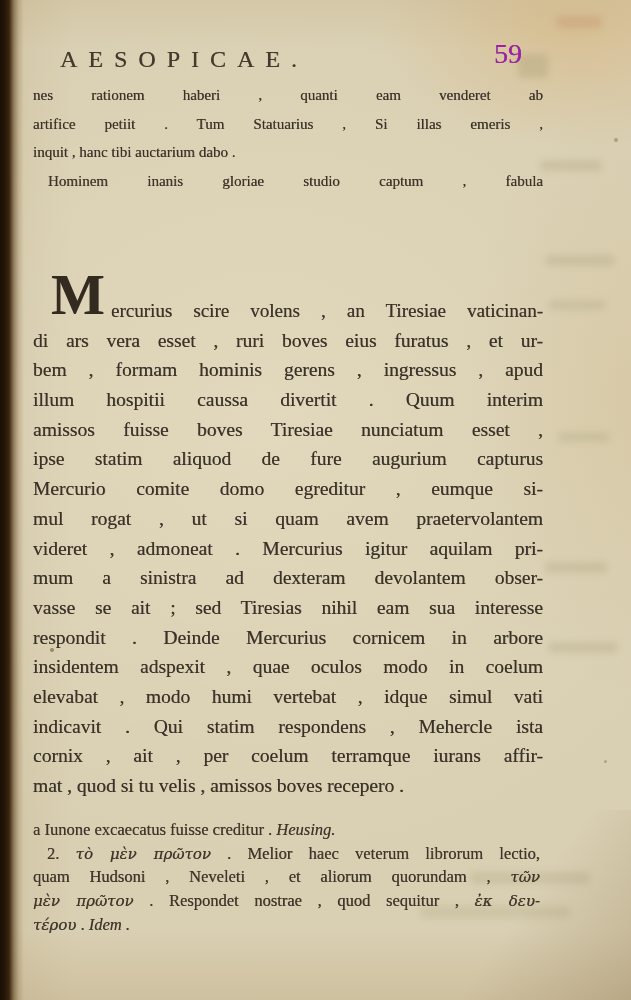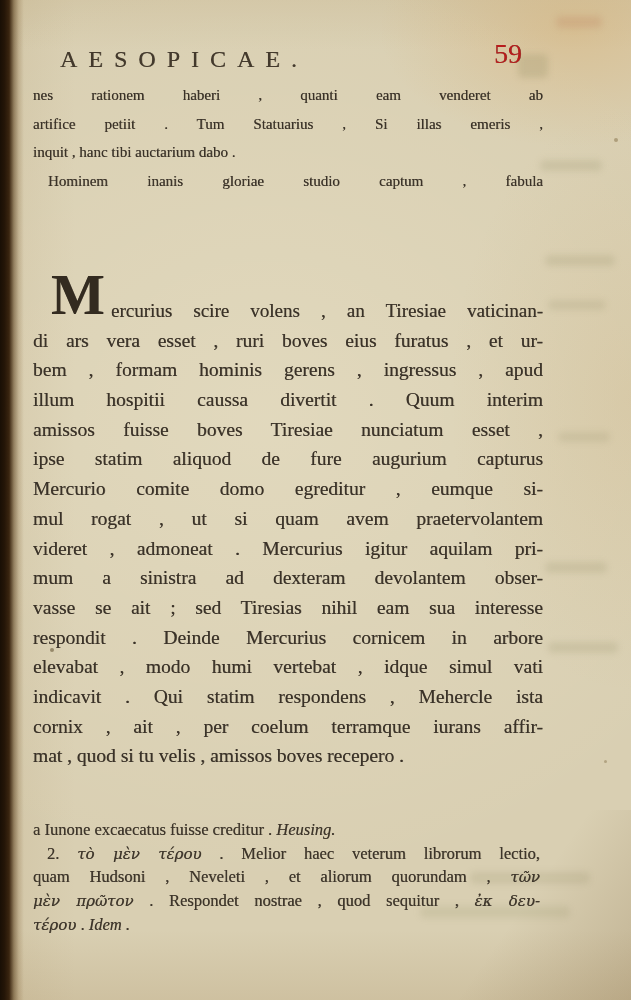--- a/index.html
+++ b/index.html
@@ -30,21 +30,21 @@
   }
   .ghost { position:absolute; filter:blur(3px); border-radius:5px; pointer-events:none; }
   .speck { position:absolute; border-radius:50%; pointer-events:none; }
 
   
   .ink { text-shadow:0.35px 0.2px 0 rgba(52,44,34,0.6); }
   .header-title {
     position:absolute; left:60px; top:46px; width:510px;
     text-align:left; font-size:24px; letter-spacing:11px; color:#43392c;
   }
-  .page-number { position:absolute; left:494px; top:38px; font-size:28px; color:#b91c1c; }
+  .page-number { position:absolute; left:494px; top:38px; font-size:28px; color:#a21caf; }
 
   .intro  { position:absolute; left:33px; top:81px;  width:510px; font-size:15px; }
   .intro .line { line-height:28.5px; height:28.5px; overflow:hidden;
                  text-align:justify; text-align-last:justify; }
   .line.end    { text-align:left; text-align-last:left; }
   .line.indent { text-indent:15px; }
 
   .fable-heading {
     position:absolute; left:33px; top:244px; width:510px;
     text-align:center; font-size:21px; letter-spacing:0.5px; color:#372f24;
@@ -107,32 +107,33 @@
     <div class="fline">bem , formam hominis gerens , ingressus , apud</div>
     <div class="fline">illum hospitii caussa divertit . Quum interim</div>
     <div class="fline">amissos fuisse boves Tiresiae nunciatum esset ,</div>
     <div class="fline">ipse statim aliquod de fure augurium capturus</div>
     <div class="fline">Mercurio comite domo egreditur , eumque si-</div>
     <div class="fline">mul rogat , ut si quam avem praetervolantem</div>
     <div class="fline">videret , admoneat . Mercurius igitur aquilam pri-</div>
     <div class="fline">mum a sinistra ad dexteram devolantem obser-</div>
     <div class="fline">vasse se ait ; sed Tiresias nihil eam sua interesse</div>
     <div class="fline">respondit . Deinde Mercurius cornicem in arbore</div>
+    <div class="fline">insidentem adspexit , quae oculos modo in coelum</div>
     <div class="fline">elevabat , modo humi vertebat , idque simul vati</div>
     <div class="fline">indicavit . Qui statim respondens , Mehercle ista</div>
     <div class="fline">cornix , ait , per coelum terramque iurans affir-</div>
     <div class="fline end">mat , quod si tu velis , amissos boves recepero .</div>
   </div>
 
   <div class="footnotes ink">
     <div class="fnline end">
       <span>a Iunone excaecatus fuisse creditur . </span><span class="it">Heusing.</span>
     </div>
     <div class="fnline fn-indent">
-      <span>2. </span><span class="greek">τὸ μὲν τέρου</span><span> . Melior haec veterum librorum lectio,</span>
+      <span>2. </span><span class="greek">τὸ μὲν πρῶτον</span><span> . Melior haec veterum librorum lectio,</span>
     </div>
     <div class="fnline">
       <span>quam Hudsoni , Neveleti , et aliorum quorundam , </span><span class="greek">τῶν</span>
     </div>
     <div class="fnline">
       <span class="greek">μὲν πρῶτον</span><span> . Respondet nostrae , quod sequitur , </span><span class="greek">ἐκ δευ-</span>
     </div>
     <div class="fnline end">
       <span class="greek">τέρου</span><span> . </span><span class="it">Idem .</span>
     </div>

